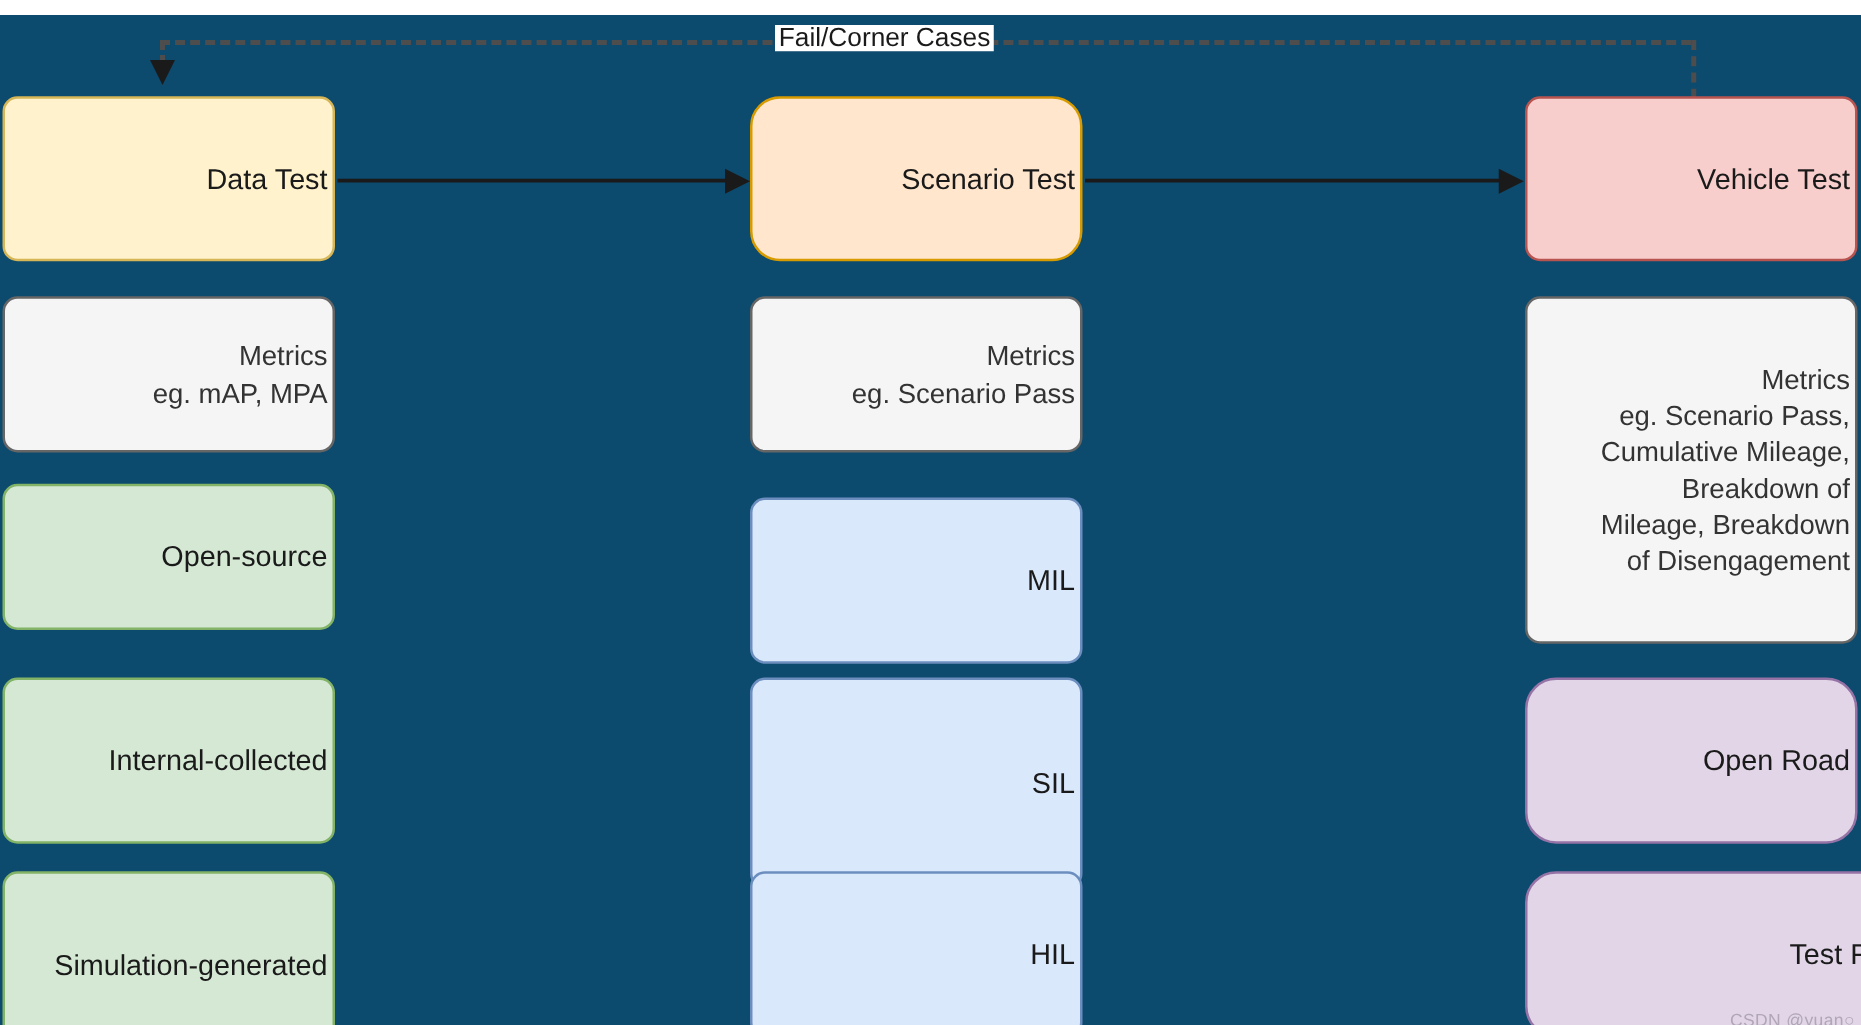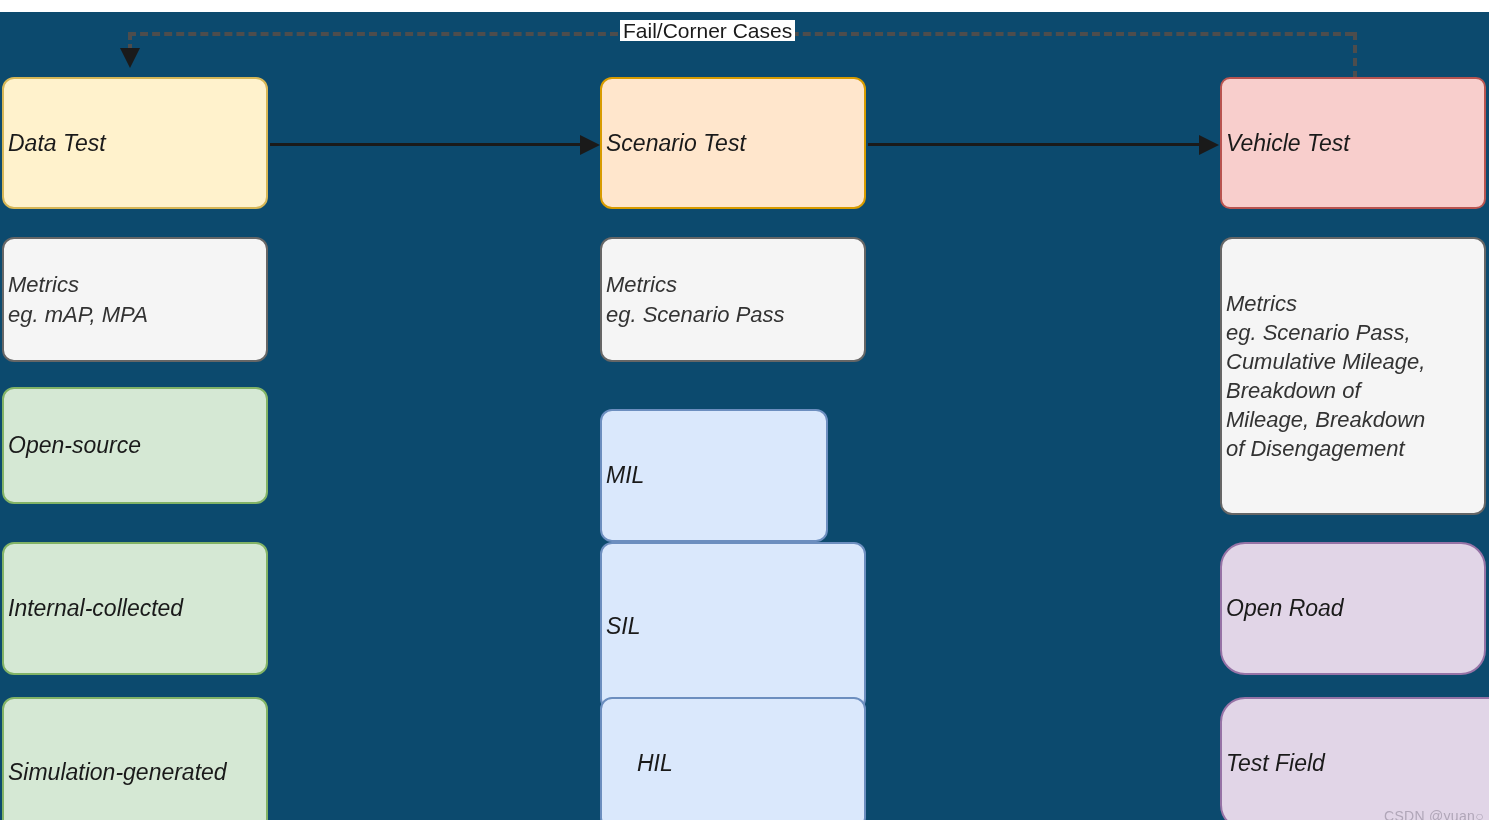--- a/index.html
+++ b/index.html
@@ -22,32 +22,31 @@
   }
   .node {
     position: absolute;
     box-sizing: border-box;
     border-radius: 12px;
     border: 2px solid #888;
     background: #f5f5f5;
     display: flex;
     align-items: center;
     justify-content: center;
-    text-align: left;
+    text-align: right;
     color: #1a1a1a;
     font-size: 23px;
     line-height: 1.32;
     white-space: pre-line;
     padding: 2px 4px;
-    font-style: italic;
   }
   
   .n-yellow { background: #fff2cc; border-color: #d6b656; }
-  .n-orange { background: #ffe6cc; border-color: #d79b00; }
-  .n-red    { background: #f8cecc; border-color: #b85450; border-radius: 10px; }
+  .n-orange { background: #ffe6cc; border-color: #d79b00; border-radius: 24px; }
+  .n-red    { background: #f8cecc; border-color: #b85450; }
   .n-gray   { background: #f5f5f5; border-color: #666666; color: #333333; }
   .n-green  { background: #d5e8d4; border-color: #82b366; }
   .n-blue   { background: #dae8fc; border-color: #6c8ebf; }
   .n-purple { background: #e1d5e7; border-color: #9673a6; border-radius: 25px; }
 
   .node .label { display: block; width: 100%; }
   .n-gray .label { font-size: 22px; }
 
   
   .label-overflow {
@@ -140,21 +139,21 @@
 
   <div class="node n-orange" style="left:600px; top:65px; width:266px; height:132px;">
     <span class="label">Scenario Test</span>
   </div>
 
   <div class="node n-gray" style="left:600px; top:225px; width:266px; height:125px;">
     <span class="label">Metrics
 eg. Scenario Pass</span>
   </div>
 
-  <div class="node n-blue" style="left:600px; top:397px; width:228px; height:133px;">
+  <div class="node n-blue" style="left:600px; top:386px; width:266px; height:133px;">
     <span class="label">MIL</span>
   </div>
 
   <div class="node n-blue" style="left:600px; top:530px; width:266px; height:169px;">
     <span class="label">SIL</span>
   </div>
 
   <div class="node n-blue" style="left:600px; top:685px; width:266px; height:133px;padding-left:35px;">
     <span class="label">HIL</span>
   </div>

